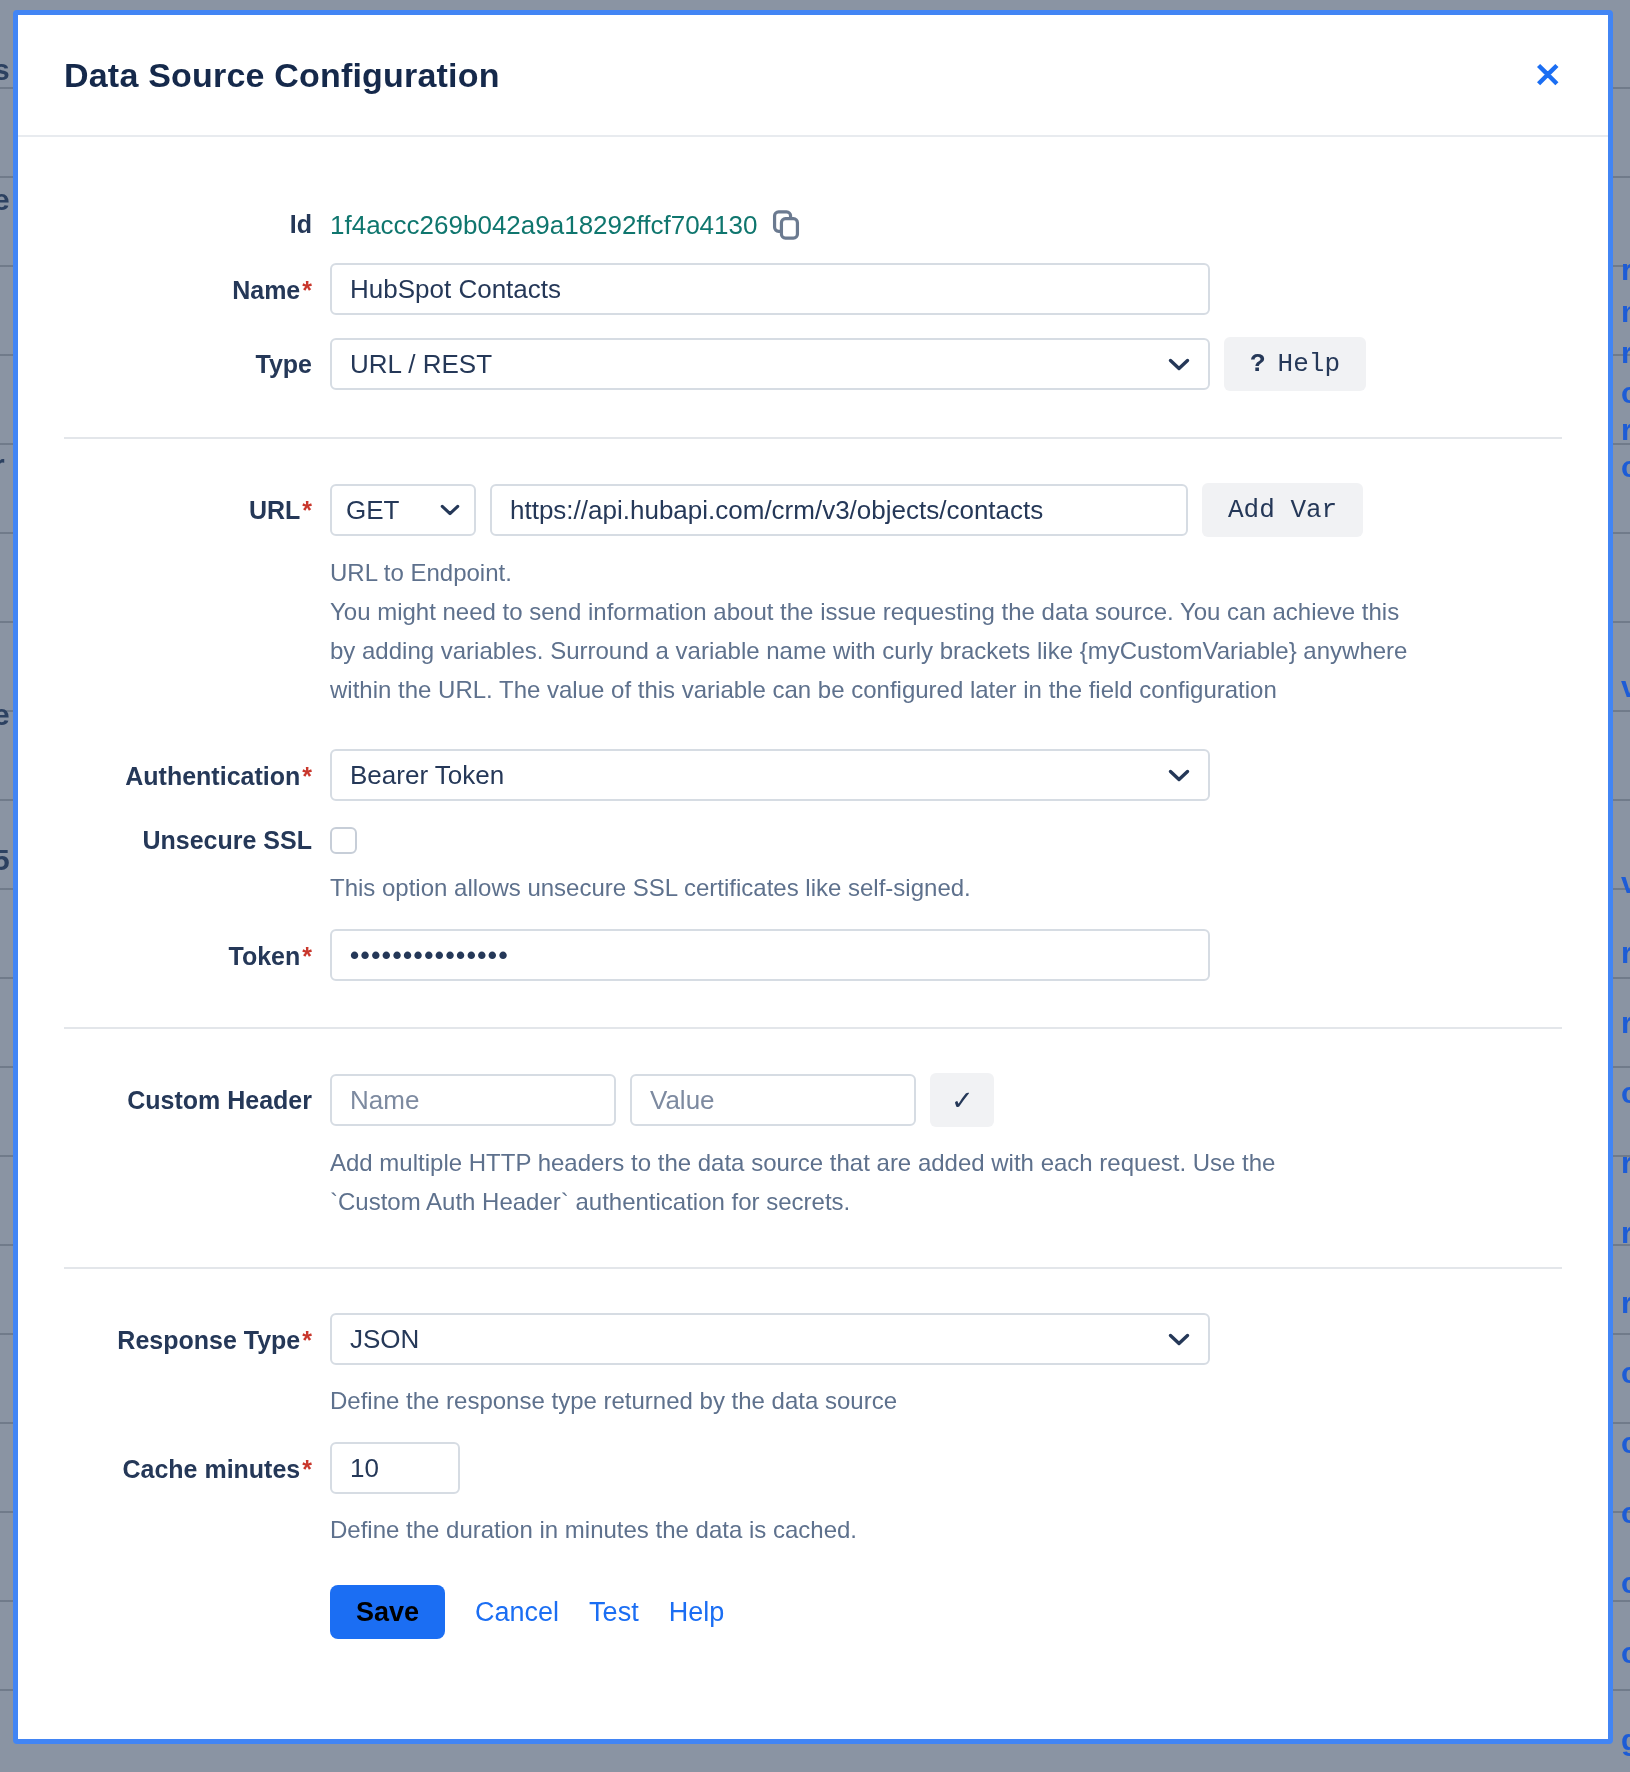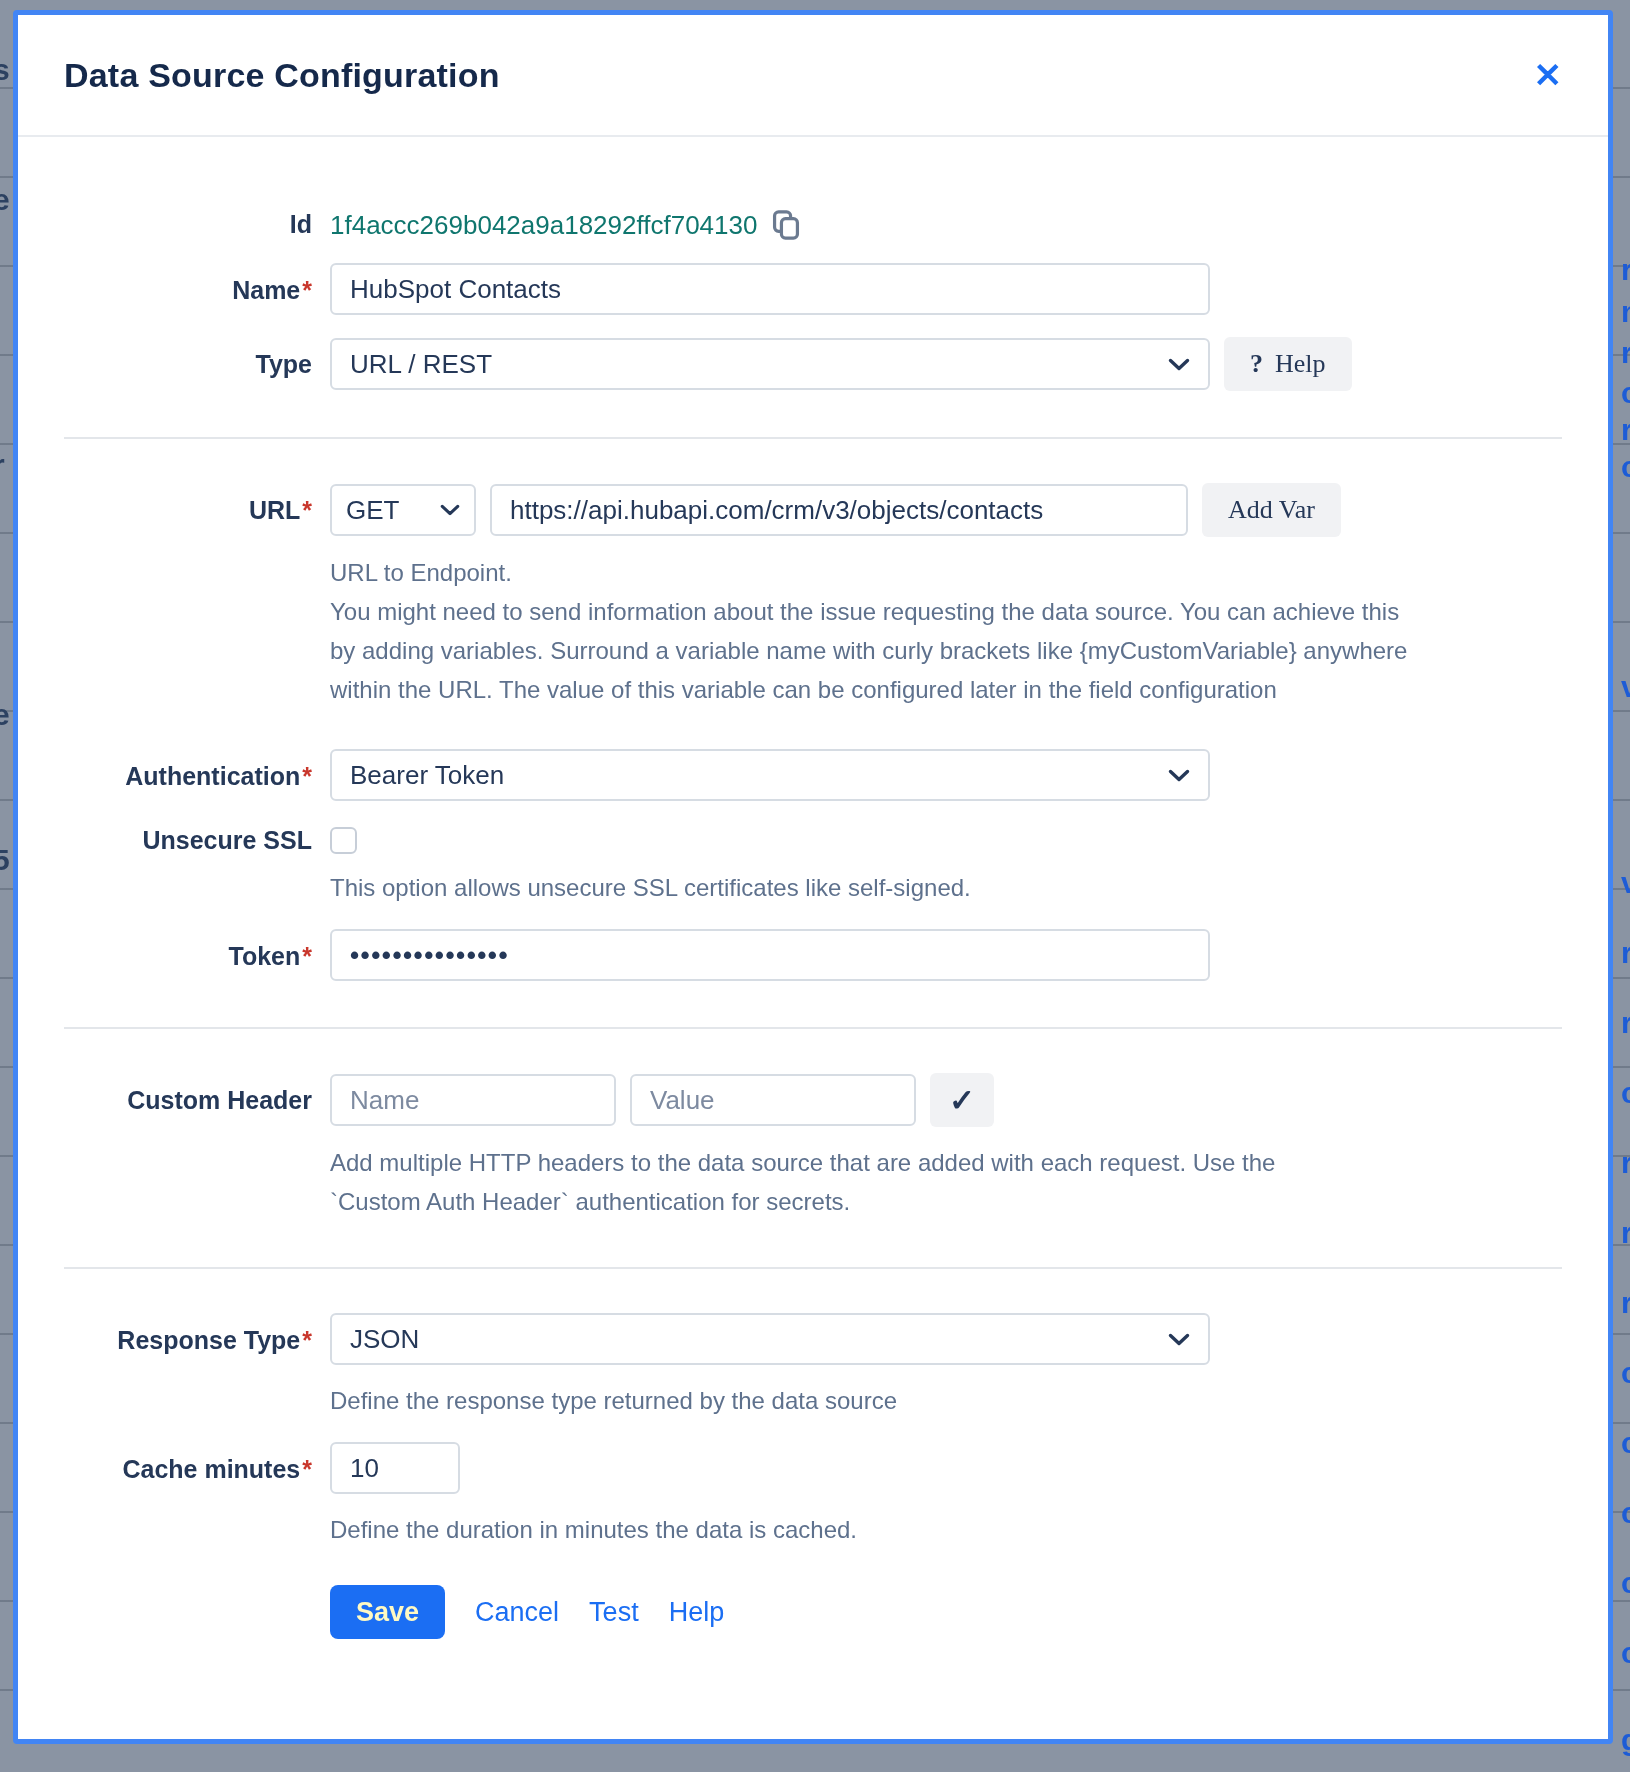--- a/index.html
+++ b/index.html
@@ -61,21 +61,21 @@
   .input { width:880px; }
   .input::placeholder { color:#7d8aa0; opacity:1; }
   .fake-select {
     width:880px; display:flex; align-items:center; justify-content:space-between;
     cursor:pointer;
   }
   .chev { flex:none; margin-left:10px; display:inline-flex; }
 
   .ghost-btn {
     height:54px; background:var(--ghost-bg, #f1f2f4); border:none; border-radius:6px;
-    font-family:Liberation Serif, serif; font-size:26px; color:var(--label-navy, #253858);
+    font-family:Liberation Mono, monospace; font-size:26px; color:var(--label-navy, #253858);
     padding:0 26px; cursor:pointer; white-space:nowrap;
   }
   .help-q { font-weight:700; margin-right:12px; }
 
   .helper {
     font-size:24px; line-height:39px; color:var(--helper-slate, #5e718d);
     margin-top:16px; max-width:1092px;
   }
 
   .checkbox {
@@ -93,21 +93,21 @@
     display:inline-flex; align-items:center; justify-content:center;
   }
   .cache-input { width:130px; }
 
   .id-line { display:flex; align-items:center; gap:14px; padding-top:12px; }
   .id-value { font-size:26px; color:#0f766e; }
   .copy-btn { display:inline-flex; cursor:pointer; }
 
   .footer { display:flex; align-items:center; gap:30px; margin-left:266px; margin-top:36px; }
   .save-btn {
-    background:var(--accent-blue, #1b6ef3); color:#fef9c3; border:none; border-radius:8px;
+    background:var(--accent-blue, #1b6ef3); color:#000000; border:none; border-radius:8px;
     height:54px; padding:0 26px; font-family:inherit; font-size:27px; font-weight:700;
     cursor:pointer;
   }
   .link-btn {
     background:none; border:none; padding:0; font-family:inherit;
     font-size:27px; color:var(--accent-blue, #1b6ef3); cursor:pointer;
   }
 </style>
 </head>
 <body>

